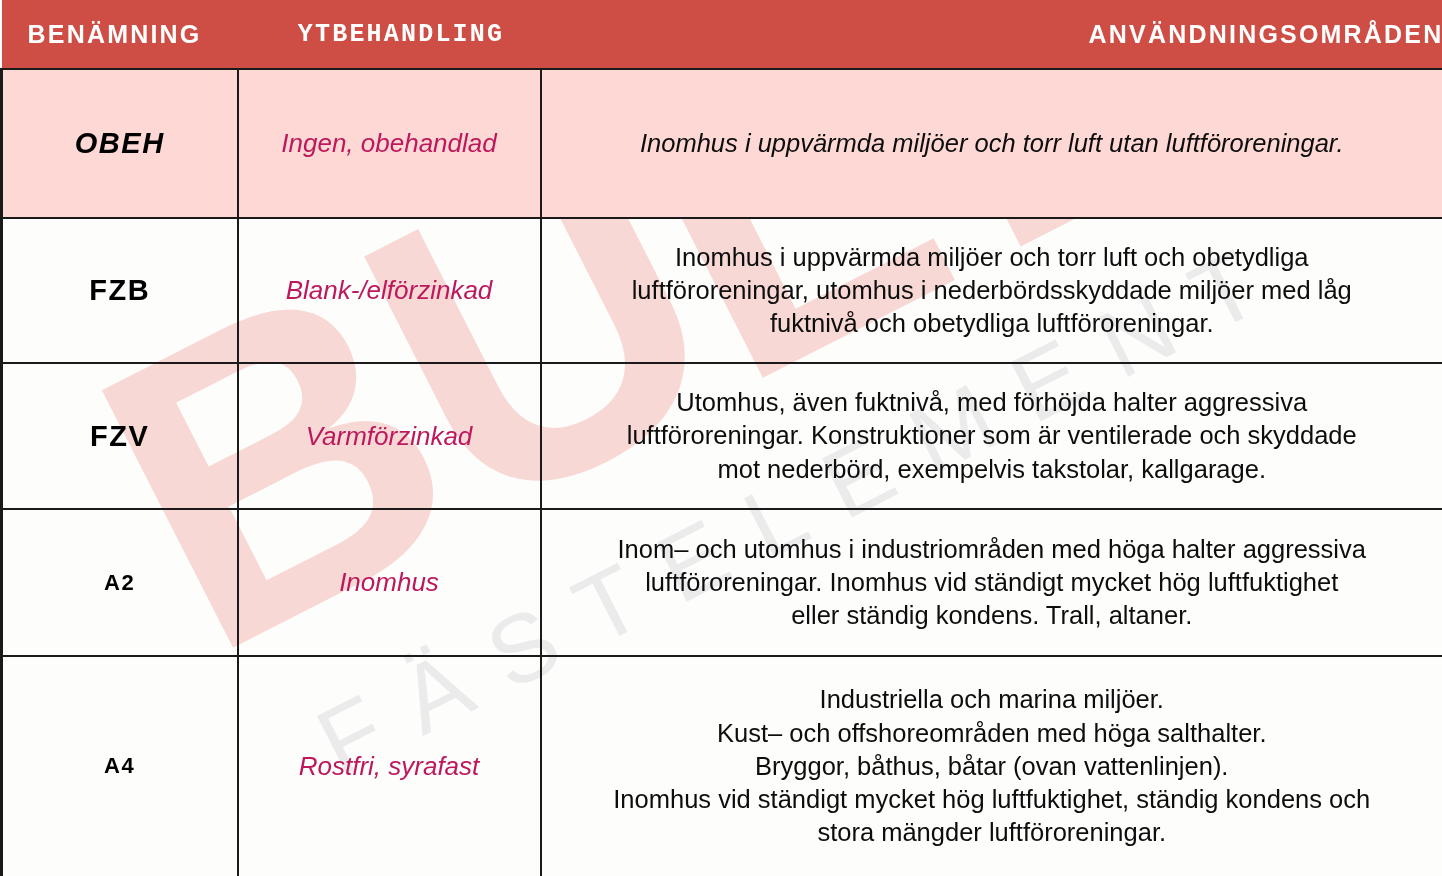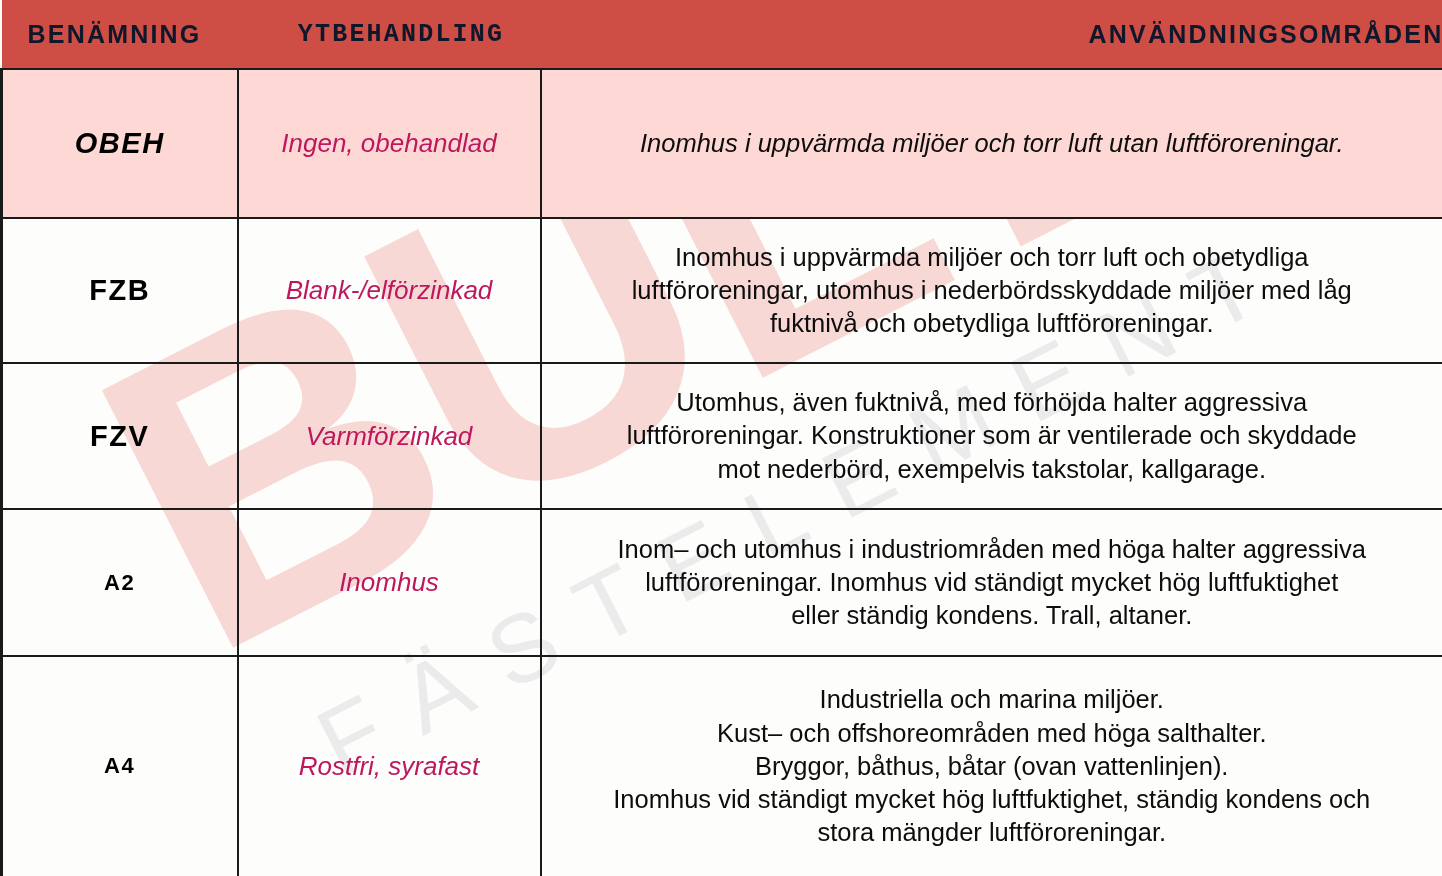--- a/index.html
+++ b/index.html
@@ -76,21 +76,21 @@
     border-collapse: collapse;
     table-layout: fixed;
   }
   table.spec col.c1 { width: 236px; }
   table.spec col.c2 { width: 303px; }
   table.spec col.c3 { width: 903px; }
 
   thead th {
     height: 68px;
     background: #ce4e45;
-    color: #0f172a;
+    color: #ffffff;
     font-weight: bold;
     font-size: 25px;
     letter-spacing: 2.2px;
     text-transform: uppercase;
     border: none;
     padding: 0;
     vertical-align: middle;
     font-family: "Liberation Sans", sans-serif;
   }
   thead th.h1 { text-align: left;   padding-left: 26px; }

